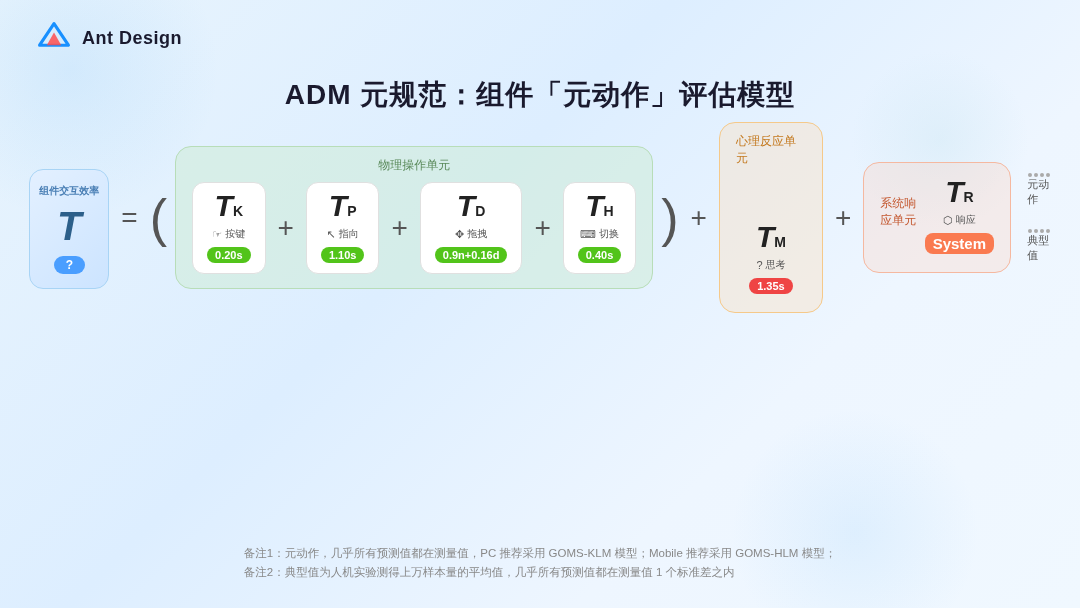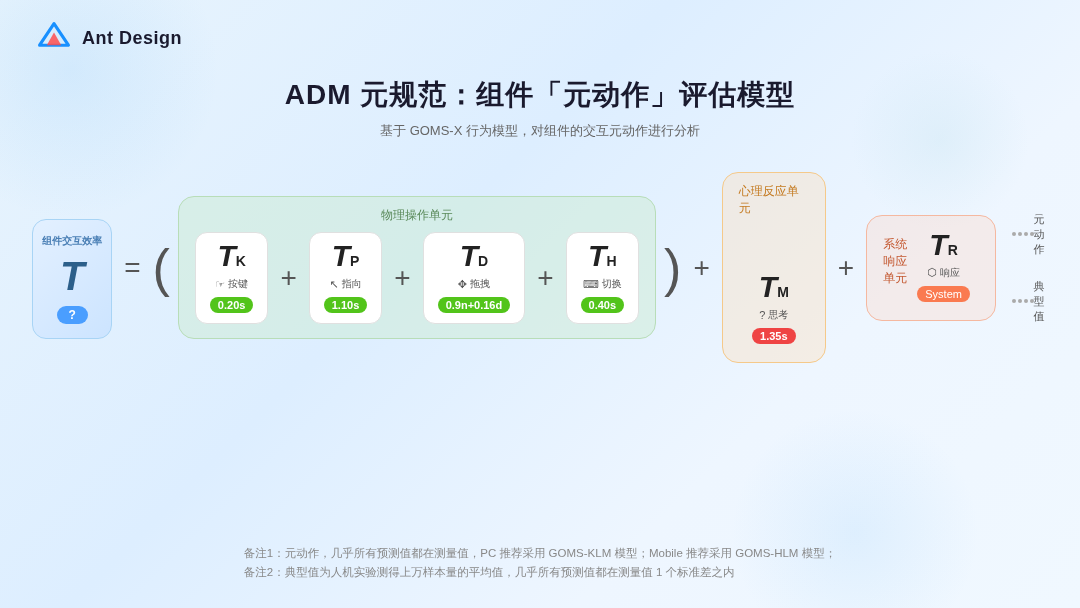--- a/index.html
+++ b/index.html
@@ -239,37 +239,38 @@
     .system-label {
       font-size: 12px;
       color: #c45830;
       margin-bottom: 8px;
       font-weight: 500;
     }
     .badge-system {
       background: #fa7a50;
       color: white;
       border-radius: 8px;
-      font-size: 11px;
-      font-weight: 400;
+      font-size: 15px;
+      font-weight: 700;
       padding: 2px 8px;
       text-align: right;
     }
 
     
     .legend-col {
       display: flex;
       flex-direction: column;
       gap: 22px;
       margin-left: 8px;
     }
     .legend-item {
       display: flex;
       align-items: center;
       gap: 0;
+      flex-direction: column;
     }
     .legend-dots {
       display: flex;
       gap: 2px;
       align-items: center;
     }
     .dot {
       width: 4px; height: 4px;
       border-radius: 50%;
       background: #aaa;
@@ -309,21 +310,20 @@
     <svg viewBox="0 0 40 40" xmlns="http://www.w3.org/2000/svg">
       <polygon points="20,4 36,28 4,28" fill="none" stroke="#1890ff" stroke-width="3.5" stroke-linejoin="round"></polygon>
       <polygon points="20,14 28,28 12,28" fill="#ff4d4f" opacity="0.85"></polygon>
     </svg>
   </div>
   <span class="logo-text">Ant Design</span>
 </div>
 
 <div class="main">
   <h1 class="page-title">ADM 元规范：组件「元动作」评估模型</h1>
-  <p class="page-subtitle">基于 GOMS-X 行为模型，对组件的交互元动作进行分析</p>
 
   <div class="formula-row">
 
     <div class="comp-box">
       <span class="comp-box-label">组件交互效率</span>
       <span class="comp-T">T</span>
       <span class="comp-badge">?</span>
     </div>
 
     <span class="op-sign">=</span>

